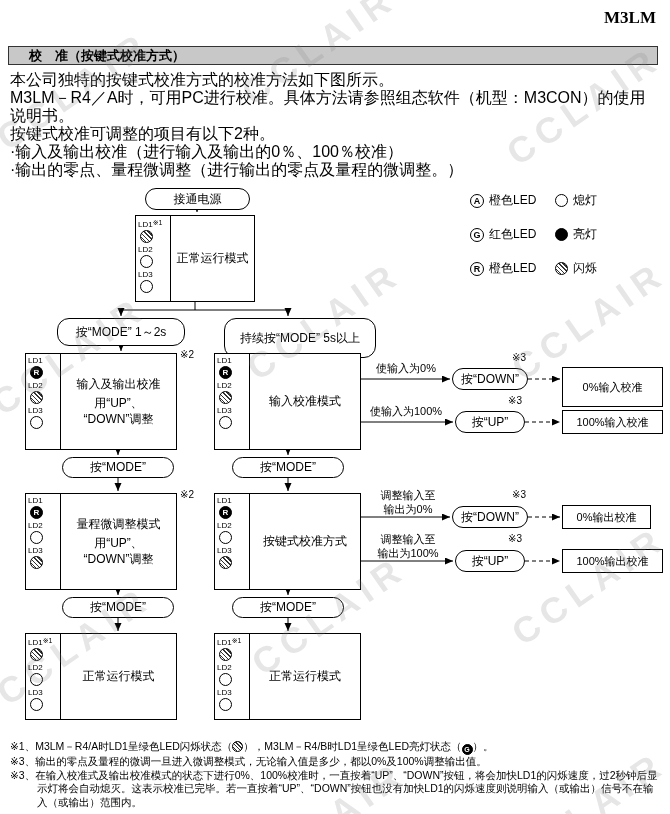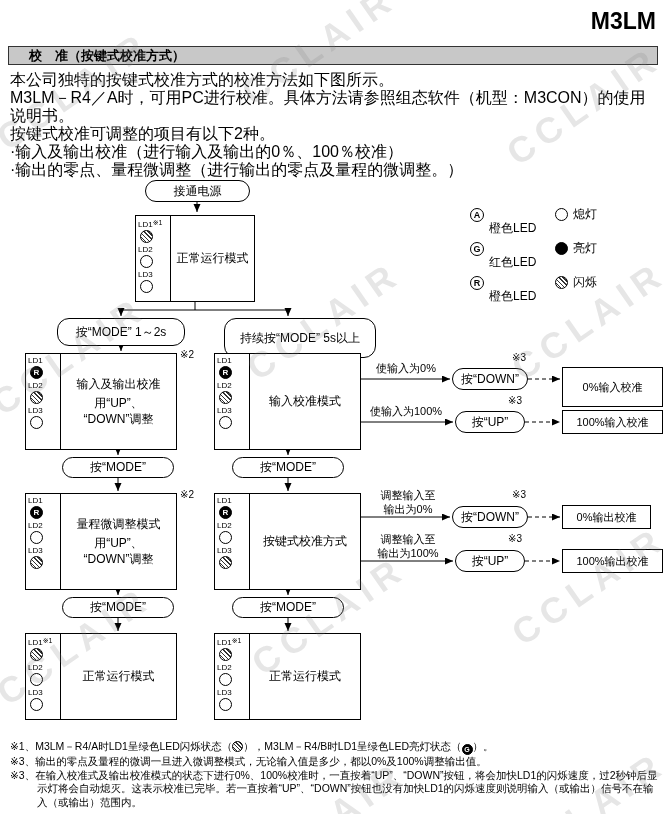--- a/index.html
+++ b/index.html
@@ -2,21 +2,21 @@
 <html><head>
 <meta charset="utf-8">
 <style>
   html,body{margin:0;padding:0;background:#fff;}
   .page{position:relative;width:670px;height:814px;overflow:hidden;background:#fff;
         font-family:"Liberation Sans","DejaVu Sans",sans-serif;color:#000;}
   
   .wm{position:absolute;z-index:6;pointer-events:none;font-size:36px;font-weight:bold;
       letter-spacing:7px;color:rgba(130,130,130,0.20);transform:rotate(-35deg);white-space:nowrap;}
   
-  .brand{position:absolute;top:8px;right:14px;font-size:23px;font-weight:bold;z-index:2;}
+  .brand{position:absolute;top:8px;right:14px;font-size:17px;font-weight:bold;z-index:2;font-family:Liberation Serif, serif;}
   .hbar{position:absolute;left:8px;top:46px;width:650px;height:19px;background:#c8c8c8;
         border:1px solid #333;display:flex;align-items:center;padding-left:20px;
         font-size:13px;font-weight:bold;z-index:2;box-sizing:border-box;text-align:right;}
   .intro{position:absolute;left:10px;top:71px;width:650px;font-size:16px;line-height:18px;z-index:2;}
   
   .oval{position:absolute;border:1px solid #000;border-radius:12px;background:#fff;
         display:flex;align-items:center;justify-content:center;font-size:12px;z-index:2;box-sizing:border-box;}
   .mbox{position:absolute;border:1px solid #000;background:#fff;display:flex;z-index:2;box-sizing:border-box;}
   .ledcol{width:35px;border-right:1px solid #000;padding:2px 0 0 2px;box-sizing:border-box;}
   .ldlab{font-size:8px;line-height:9px;white-space:nowrap;}
@@ -33,21 +33,21 @@
   .mlabel .adj{margin-top:2px;line-height:16px;}
   .rbox{position:absolute;border:1px solid #000;background:#fff;display:flex;align-items:center;
         justify-content:center;font-size:11px;z-index:2;box-sizing:border-box;}
   .cond{position:absolute;font-size:11px;line-height:14px;text-align:center;z-index:2;}
   .mark{position:absolute;font-size:10px;z-index:3;}
   
   .lrow{position:absolute;left:470px;display:flex;align-items:center;z-index:2;}
   .lcirc{width:14px;height:14px;border:1px solid #000;border-radius:50%;display:inline-flex;
          align-items:center;justify-content:center;font-size:9px;font-weight:bold;box-sizing:border-box;}
   .ltext{font-size:12px;margin-left:5px;}
-  .ltext.w{width:66px;margin-top:28px;}
+  .ltext.w{width:66px;}
   .lrow .led{margin:0;}
   
   .footnotes{position:absolute;left:10px;top:740px;width:652px;font-size:10.5px;line-height:13.5px;z-index:2;}
   .fn{margin-bottom:0;}
   .fn.hang{padding-left:27px;text-indent:-27px;}
   .fn-flash{display:inline-block;width:11px;height:11px;border:1px solid #000;border-radius:50%;
             background:repeating-linear-gradient(45deg,#333 0,#333 1px,#fff 1px,#fff 2.5px);
             vertical-align:-2px;box-sizing:border-box;}
   .fn-on{display:inline-block;width:11px;height:11px;border:1px solid #000;border-radius:50%;
          background:#000;color:#fff;font-size:7px;font-weight:bold;text-align:center;line-height:10px;
@@ -129,21 +129,21 @@
     <span class="led on"></span>
     <span class="ltext">亮灯</span>
   </div>
   <div class="lrow" style="top:260px">
     <span class="lcirc">R</span>
     <span class="ltext w">橙色LED</span>
     <span class="led flash"></span>
     <span class="ltext">闪烁</span>
   </div>
 
-  <div class="oval" style="left:145px;top:180px;width:105px;height:22px">
+  <div class="oval" style="left:145px;top:188px;width:105px;height:22px">
     <span>接通电源</span>
   </div>
 
   <div class="mbox" style="left:135px;top:215px;width:120px;height:87px">
     <div class="ledcol">
       <div class="ldlab"><span>LD1</span><span class="sup">※1</span></div>
       <div class="led flash"></div>
       <div class="ldlab"><span>LD2</span></div>
       <div class="led off"></div>
       <div class="ldlab"><span>LD3</span></div>

